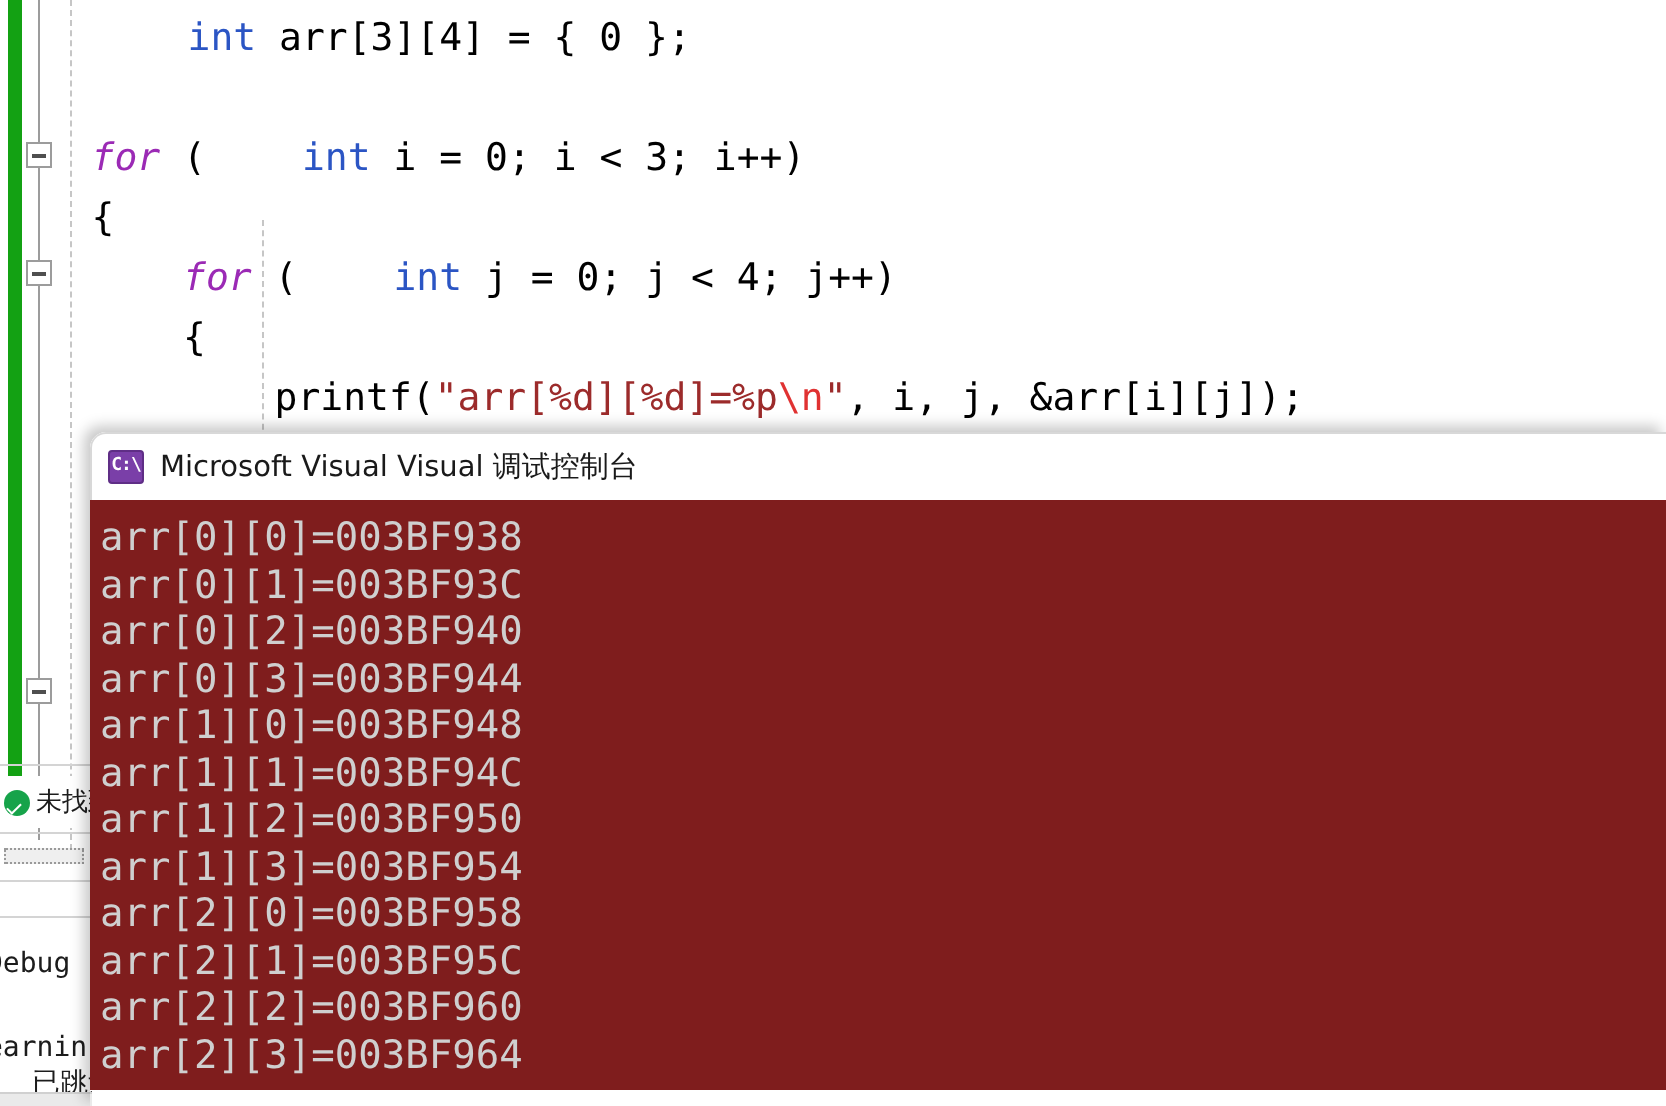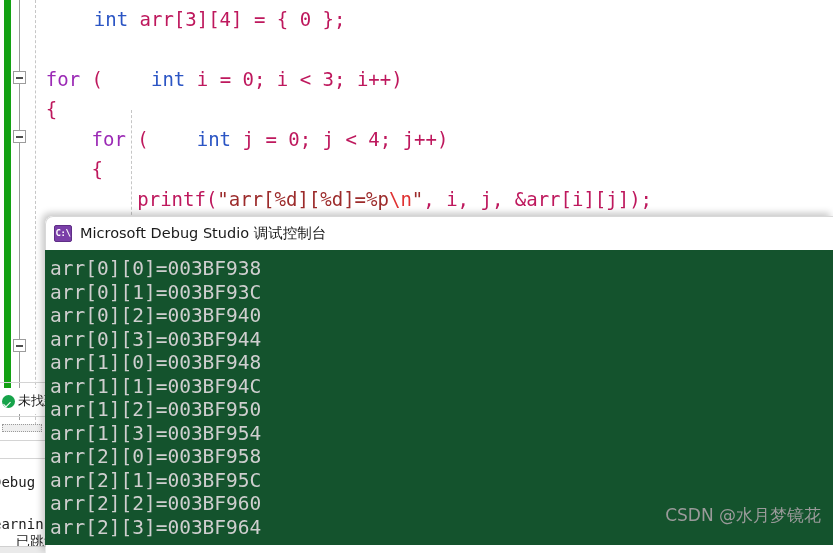--- a/index.html
+++ b/index.html
@@ -82,24 +82,24 @@
     left: 0; top: 0;
     width: 833px; height: 230px;
     font-family: "DejaVu Sans Mono", "Liberation Mono", monospace;
     font-size: 19px;
     line-height: 30px;
     color: #1c1c1c;
     white-space: pre;
   }
   .code-line { position: absolute; left: 0; white-space: pre; }
   .kw-type { color: #2b55c4; margin-left: 48px; }
-  .kw-ctrl { color: #9b2ab5; }
+  .kw-ctrl { color: #9b2ab5; font-style: italic; }
   .str     { color: #9c2b2b; }
   .esc     { color: #e03232; }
-  .plain   { color: #be185d; }
+  .plain   { color: #000000; }
 
   .errlist-row {
     position: absolute;
     left: 0;
     width: 46px;
     height: 26px;
     display: flex;
     align-items: center;
     gap: 3px;
     padding-left: 2px;
@@ -211,21 +211,21 @@
   .console-title-text {
     font-family: "DejaVu Sans", "Liberation Sans", sans-serif;
     font-size: 14.5px;
     color: #1a1a1a;
     white-space: nowrap;
   }
 
   .console-body {
     position: relative;
     height: 295px;
-    background: #14532d;
+    background: #7f1d1d;
     overflow: hidden;
     padding: 7px 0 0 5px;
   }
 
   .console-lines {
     font-family: "DejaVu Sans Mono", "Liberation Mono", monospace;
     font-size: 19.5px;
     line-height: 23.5px;
     color: #cfcfcf;
     white-space: pre;
@@ -280,22 +280,21 @@
       <span>已跳过</span>
     </div>
 
     <div class="vs-bottom-strip"></div>
   </div>
 
   <div id="console-window">
 
     <div class="console-titlebar">
       <span class="console-icon">C:\</span>
-      <span class="console-title-text">Microsoft Debug Studio 调试控制台</span>
+      <span class="console-title-text">Microsoft Visual Visual 调试控制台</span>
     </div>
 
     <div class="console-body">
       <div class="console-lines" id="console-lines"><div>arr[0][0]=003BF938</div><div>arr[0][1]=003BF93C</div><div>arr[0][2]=003BF940</div><div>arr[0][3]=003BF944</div><div>arr[1][0]=003BF948</div><div>arr[1][1]=003BF94C</div><div>arr[1][2]=003BF950</div><div>arr[1][3]=003BF954</div><div>arr[2][0]=003BF958</div><div>arr[2][1]=003BF95C</div><div>arr[2][2]=003BF960</div><div>arr[2][3]=003BF964</div></div>
-      <div class="watermark">CSDN @水月梦镜花</div>
     </div>
   </div>
 
 </div>
 
 </body></html>

